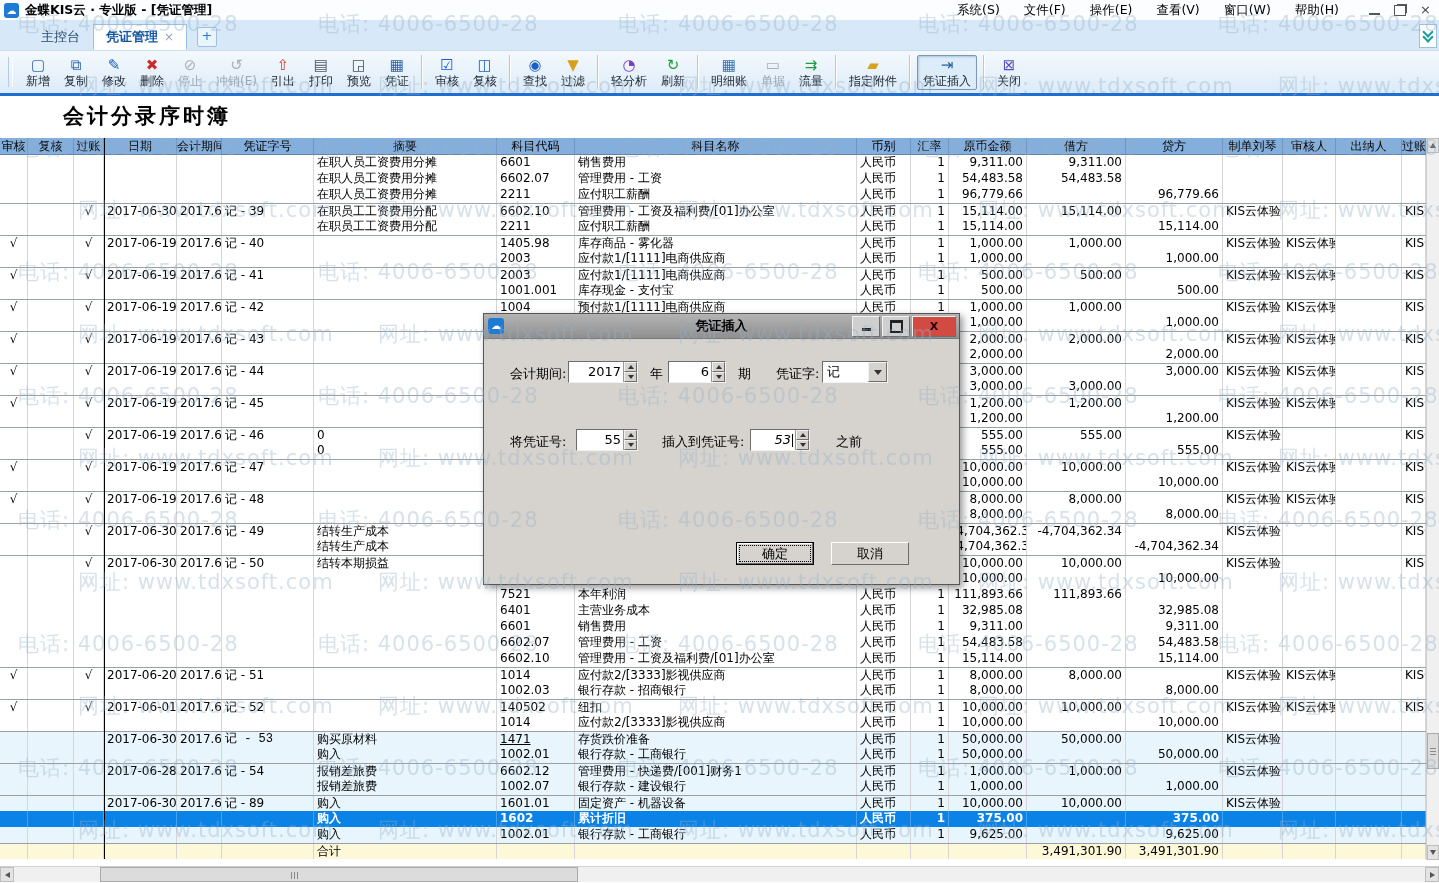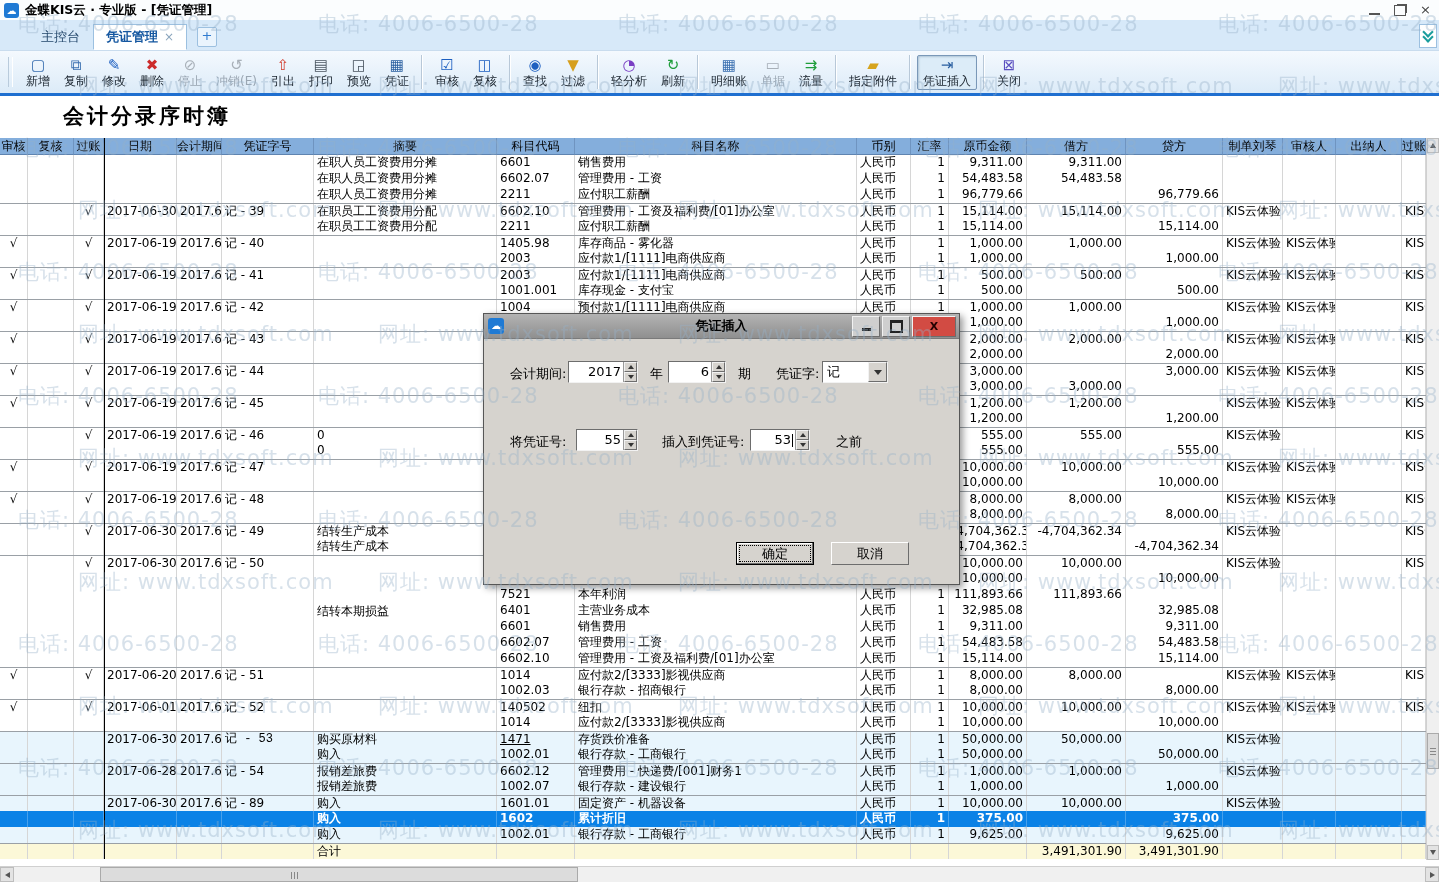--- a/index.html
+++ b/index.html
@@ -117,20 +117,28 @@
   
   #watermark{position:absolute;left:0;top:0;width:1439px;height:883px;z-index:50;pointer-events:none;overflow:hidden;}
   .wm{position:absolute;font-size:21px;color:rgba(150,175,200,.38);white-space:nowrap;letter-spacing:1px;}
 </style>
 </head>
 <body>
 
 <div class="titlebar">
   <div class="applogo">☁</div>
   <div class="apptitle">金蝶KIS云 · 专业版 - [凭证管理]</div>
+  <div class="menubar" id="menubar">
+      <span class="menu-item">系统(S)</span>
+      <span class="menu-item">文件(F)</span>
+      <span class="menu-item">操作(E)</span>
+      <span class="menu-item">查看(V)</span>
+      <span class="menu-item">窗口(W)</span>
+      <span class="menu-item">帮助(H)</span>
+    </div>
   <div class="winctl">
     <div class="wmin"></div>
     <div class="wrest"></div>
     <div class="wclose">×</div>
   </div>
 </div>
 
 <div class="tabbar">
   <div class="tabs" id="tabbar-tabs">
       <div class="tab">
@@ -772,21 +780,21 @@
         <div class="cell left" style="width: 66px;"></div>
         <div class="cell left" style="width: 24px;"></div>
       </div>
       <div class="trow normal group">
         <div class="cell center" style="width: 28px;"></div>
         <div class="cell center" style="width: 46px;"></div>
         <div class="cell center" style="width: 30px;">√</div>
         <div class="cell left" style="width: 73px;">2017-06-30</div>
         <div class="cell left" style="width: 45px;">2017.6</div>
         <div class="cell left" style="width: 92px;">记 - 50</div>
-        <div class="cell left" style="width: 183px; margin-top: 48px;">结转本期损益</div>
+        <div class="cell left" style="width: 183px;">结转本期损益</div>
         <div class="cell left" style="width: 78px;"></div>
         <div class="cell left" style="width: 282px;"></div>
         <div class="cell left" style="width: 54px;"></div>
         <div class="cell right" style="width: 38px;"></div>
         <div class="cell right" style="width: 78px;">10,000.00</div>
         <div class="cell right" style="width: 99px;">10,000.00</div>
         <div class="cell right" style="width: 97px;"></div>
         <div class="cell left" style="width: 60px;">KIS云体验</div>
         <div class="cell left" style="width: 53px;"></div>
         <div class="cell left" style="width: 66px;"></div>
@@ -1236,21 +1244,21 @@
       <div class="spinbtns">
         <div class="sb">
             <div class="tu"></div>
           </div>
         <div class="sb">
             <div class="td"></div>
           </div>
       </div>
     </div>
     <div class="dlabel" style="left:178px;top:94px;">插入到凭证号:</div>
-    <div class="spin" style="left:266px;top:90px;width:60px;">
+    <div class="spin" style="left:266px;top:90px;width:60px;font-style:italic;">
       <div class="spinval"><span>53</span><span class="caret"></span></div>
       <div class="spinbtns">
         <div class="sb">
             <div class="tu"></div>
           </div>
         <div class="sb">
             <div class="td"></div>
           </div>
       </div>
     </div>

